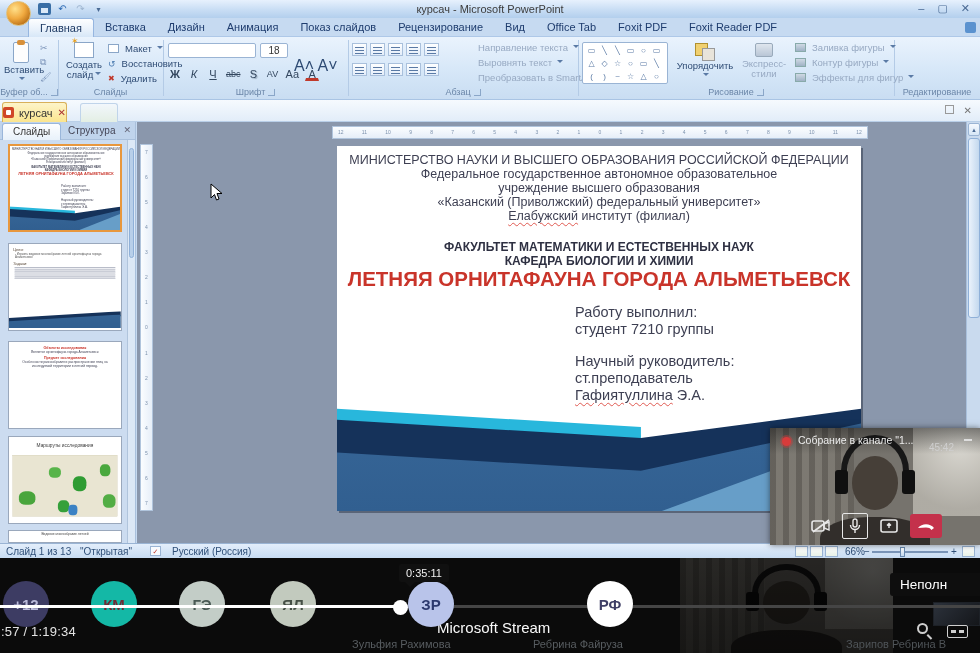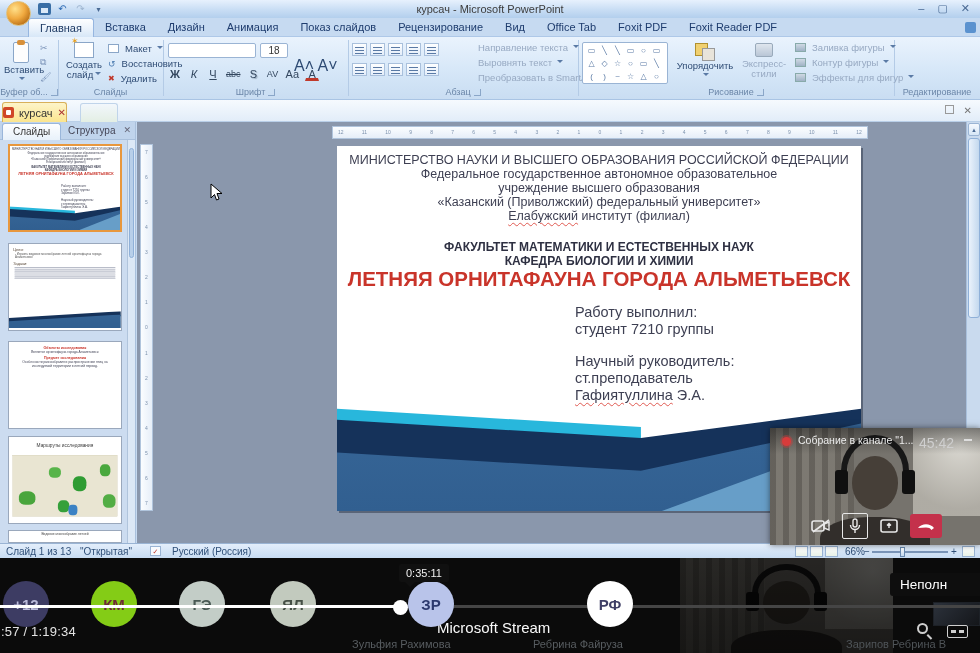--- a/index.html
+++ b/index.html
@@ -152,37 +152,37 @@
 .cam .bgL{position:absolute;left:0;top:0;width:40%;height:100%;background:repeating-linear-gradient(90deg,#57534d 0 6px,#827e76 6px 13px);opacity:.55}
 .cam .bgR{position:absolute;right:0;top:0;width:32%;height:75%;background:radial-gradient(circle at 70% 20%,#e4e2db,#b5b2aa 75%);opacity:.9}
 .cam .head{position:absolute;left:39%;top:24%;width:22%;height:46%;background:#463f38;border-radius:50%}
 .cam .band{position:absolute;left:34%;top:6%;width:32%;height:34%;border:6px solid #171717;border-bottom:none;border-radius:50% 50% 0 0/90% 90% 0 0}
 .cam .cupL{position:absolute;left:31%;top:36%;width:6%;height:20%;background:#101010;border-radius:3px}
 .cam .cupR{position:absolute;left:63%;top:36%;width:6%;height:20%;background:#101010;border-radius:3px}
 .cam .body{position:absolute;left:24%;top:76%;width:52%;height:40%;background:#322e2b;border-radius:45% 45% 0 0}
 #teams-top{position:absolute;left:0;top:0;width:100%;height:26px;background:linear-gradient(rgba(20,20,20,.45),rgba(20,20,20,0))}
 #rec-dot{position:absolute;left:12px;top:9px;width:9px;height:9px;border-radius:50%;background:#d83b3b;box-shadow:0 0 0 2px rgba(216,59,59,.4)}
 #teams-label{position:absolute;left:28px;top:6px;font-size:10.5px;color:#ececec;white-space:nowrap}
-#teams-time{position:absolute;right:26px;top:7px;font-size:14px;color:#cfcfcf}
+#teams-time{position:absolute;right:26px;top:14px;font-size:10px;color:#cfcfcf}
 #teams-min{position:absolute;right:8px;top:11px;width:8px;height:2px;background:#ddd}
 #teams-ctrl{position:absolute;left:0;bottom:6px;width:100%;display:flex;justify-content:center;align-items:center;gap:9px}
 .tbtn{width:24px;height:22px;display:flex;align-items:center;justify-content:center}
 #mic-btn{width:26px;height:26px;border:1.5px solid #e8e8e8;border-radius:2px}
 #hang-btn{width:32px;height:24px;background:#c4314b;border-radius:3px;display:flex;align-items:center;justify-content:center}
 
 
 #stream{position:absolute;left:0;top:558px;width:980px;height:95px;background:#0b0b0b;z-index:30;overflow:hidden}
 #dimcam{left:680px;top:0;width:213px;height:95px;background:#75726c;filter:brightness(.5)}
 #dimcam-shade{position:absolute;left:680px;top:0;width:213px;height:95px;background:linear-gradient(rgba(0,0,0,.35),rgba(0,0,0,.55))}
 #line-gray{position:absolute;left:0;top:47px;width:100%;height:3px;background:#454545;z-index:1}
 #line-white{position:absolute;left:0;top:47px;width:401px;height:3px;background:#fff;z-index:3}
 #playhead{position:absolute;left:393px;top:42px;width:15px;height:15px;border-radius:50%;background:#fff;z-index:4}
 #avatars .av{position:absolute;top:23px;width:46px;height:46px;border-radius:50%;z-index:2;display:flex;align-items:center;justify-content:center;font-size:15px;font-weight:bold}
 #avatars .av:nth-child(1){left:3px;background:#3d3c63;color:#b9b9d9}
-#avatars .av:nth-child(2){left:91px;background:#84cc16;color:#6e2b35}
+#avatars .av:nth-child(2){left:91px;background:#14b8a6;color:#6e2b35}
 #avatars .av:nth-child(3){left:179px;background:#c3cdc7;color:#4a5a55}
 #avatars .av:nth-child(4){left:270px;background:#c2cabe;color:#454f45}
 #avatars .av:nth-child(5){left:408px;background:#b9c4ea;color:#2d3a6e;z-index:2}
 #avatars .av:nth-child(6){left:587px;background:#ffffff;color:#3f3f66}
 #tooltip-time{position:absolute;left:399px;top:6px;background:#101010;color:#f0f0f0;font-size:11px;padding:3px 7px;border-radius:2px;z-index:5}
 #tooltip-time::after{content:"";position:absolute;left:6px;bottom:-5px;border:5px solid transparent;border-top-color:#101010;border-bottom:none}
 #elapsed{position:absolute;left:1px;top:66px;font-size:13px;color:#e3e3e3;letter-spacing:.2px}
 #brand{position:absolute;left:437px;top:61px;font-size:15px;color:#fafafa}
 .pname{position:absolute;top:80px;font-size:11px;color:#585d61;white-space:nowrap}
 #minithumb{position:absolute;left:933px;top:44px;width:47px;height:24px;background:linear-gradient(135deg,#2c323b,#14161a);border:1px solid #1d2127}

